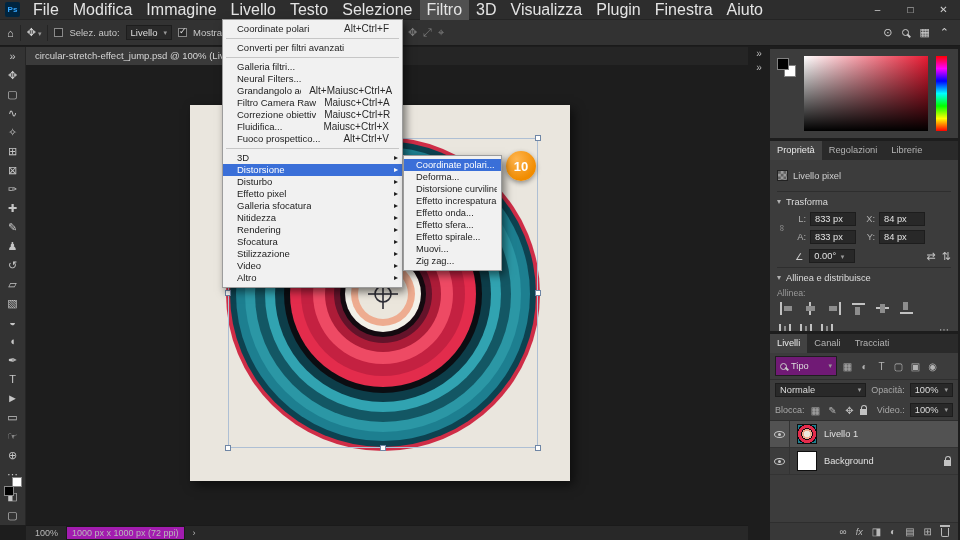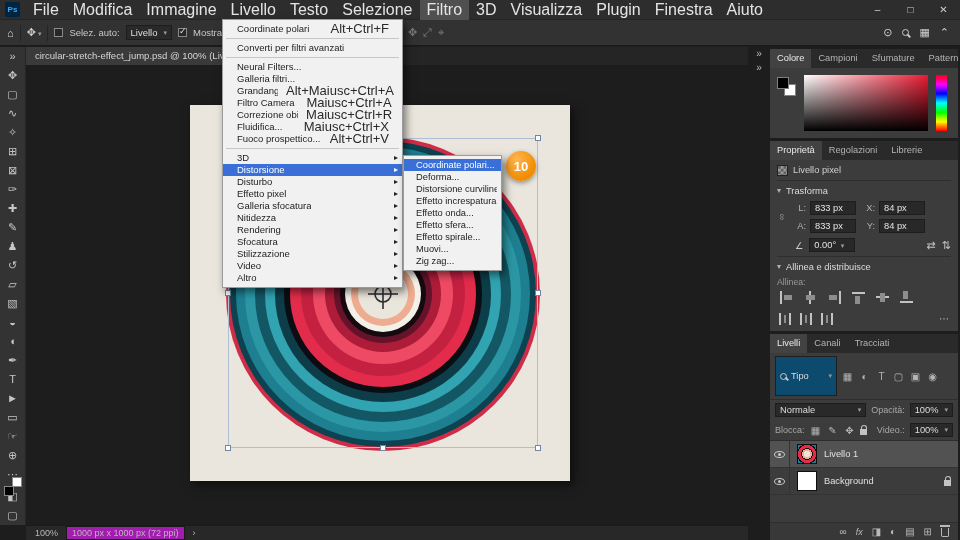--- a/index.html
+++ b/index.html
@@ -49,21 +49,21 @@
   .badge{position:absolute;left:316px;top:46px;width:30px;height:30px;border-radius:50%;background:radial-gradient(circle at 35% 28%,#ffb54f,#f18c00 70%);color:#fff;font-weight:bold;font-size:13px;display:flex;align-items:center;justify-content:center;box-shadow:0 2px 5px rgba(0,0,0,.4)}
   .statusbar{position:absolute;left:26px;right:212px;bottom:0;height:15px;background:#282828;border-top:1px solid #1a1a1a;display:flex;align-items:center;gap:8px;padding:0 9px;font-size:9px;color:#b9b9b9;z-index:4}
   .status-box{background:#a21caf;border:1px solid #1a1a1a;padding:0 5px;line-height:12px}
 
   
   .menu{position:absolute;left:222px;top:19px;width:181px;background:#f1f1f1;border:1px solid #9c9c9c;box-shadow:3px 4px 8px rgba(0,0,0,.5);padding:3px 0;z-index:100;color:#1c1c1c}
   .submenu{position:absolute;left:403px;top:155px;width:99px;background:#f1f1f1;border:1px solid #9c9c9c;box-shadow:3px 4px 8px rgba(0,0,0,.5);padding:3px 0;z-index:101;color:#1c1c1c}
   .fitem{display:flex;align-items:center;height:12px;line-height:12px;padding:0 4px 0 14px;font-size:9.5px;white-space:nowrap}
   .fitem .flabel{flex:0 1 auto;overflow:hidden}
   .fitem .fgap{flex:1}
-  .fitem .fshort{font-size:13px;color:#2a2a2a;padding-left:8px}
+  .fitem .fshort{font-size:10px;color:#2a2a2a;padding-left:8px}
   .fitem .farrow{width:9px;text-align:right;font-size:8px;visibility:hidden}
   .fitem.has-sub .farrow{visibility:visible}
   .fitem.active{background:#3a6fd8;color:#fff}
   .fitem.active .fshort,.fitem.active .farrow{color:#fff}
   .menu-sep{height:1px;background:#c6c6c6;margin:3px 3px}
   .submenu .fitem{padding-left:12px;font-size:9.3px}
 
   
   .dock{position:absolute;top:47px;right:0;width:212px;bottom:0;background:#1d1d1d;z-index:5}
   .collapse-strip{position:absolute;left:0;top:0;width:22px;bottom:0}
@@ -78,21 +78,21 @@
   .ptab.active{background:#424242;color:#e9e9e9}
 
   .color-body{position:relative;flex:1}
   .cw-fg{position:absolute;left:7px;top:9px;width:12px;height:12px;background:#000;border:1px solid #808080;z-index:2}
   .cw-bg{position:absolute;left:14px;top:16px;width:12px;height:12px;background:#fff;border:1px solid #808080}
   .sv-field{position:absolute;left:34px;top:7px;right:30px;bottom:7px;background-image:linear-gradient(to top,#000,rgba(0,0,0,0)),linear-gradient(to right,#fff,#e81b33)}
   .hue-bar{position:absolute;right:11px;top:7px;bottom:7px;width:11px;background:linear-gradient(to bottom,#f00,#f0f,#00f,#0ff,#0f0,#ff0,#f00)}
 
   .props-body{flex:1;padding:0 7px;font-size:9.3px;color:#cfcfcf}
   .prow{display:flex;align-items:center;gap:5px}
-  .ptype{height:21px;border-bottom:1px solid #2e2e2e}
+  .ptype{height:32px;border-bottom:1px solid #2e2e2e}
   .ptype-ico{width:11px;height:11px;background:repeating-conic-gradient(#9a9a9a 0% 25%,#5f5f5f 0% 50%) 0 0/5.5px 5.5px;border:1px solid #222}
   .psec{height:19px;display:flex;align-items:center;gap:5px;color:#dcdcdc}
   .chev{font-size:8px;color:#b0b0b0}
   .trow{display:flex;gap:8px;align-items:center;padding:1px 0 3px 0}
   .chain{color:#9a9a9a;transform:rotate(90deg);font-size:9px;width:10px;text-align:center}
   .tcol{display:flex;flex-direction:column;gap:4px}
   .tfield{display:flex;align-items:center;gap:4px}
   .tfield label{width:11px;text-align:right;color:#b0b0b0}
   .fld{background:#282828;border:1px solid #1d1d1d;padding:1px 4px;min-width:46px;color:#e2e2e2;white-space:nowrap}
   .arow{display:flex;align-items:center;gap:6px;padding:2px 0 4px 18px;border-bottom:1px solid #2e2e2e}
@@ -107,21 +107,21 @@
   .ai-r::before{right:1px;top:0;width:2px;height:13px}.ai-r::after{right:5px;top:4px;width:8px;height:5px}
   .ai-t::before{top:1px;left:1px;height:2px;width:13px}.ai-t::after{top:5px;left:4px;width:5px;height:8px}
   .ai-cv::before{top:5px;left:1px;height:2px;width:13px}.ai-cv::after{top:2px;left:5px;width:5px;height:9px}
   .ai-b::before{bottom:1px;left:1px;height:2px;width:13px}.ai-b::after{bottom:5px;left:4px;width:5px;height:8px}
   .di{display:inline-flex;gap:3px;align-items:center;height:13px}
   .di i{width:2px;height:12px;background:#c2c2c2;display:inline-block}
   .di i:nth-child(2){height:8px;background:#8d8d8d}
 
   .layers-body{flex:1;display:flex;flex-direction:column;font-size:9.3px}
   .filter-row{display:flex;align-items:center;gap:4px;padding:3px 5px;border-bottom:1px solid #2e2e2e}
-  .search-dd{background:#0c4a6e;border:1px solid #1f1f1f;display:flex;align-items:center;gap:4px;padding:14px 4px;width:62px}
+  .search-dd{background:#701a75;border:1px solid #1f1f1f;display:flex;align-items:center;gap:4px;padding:4px 4px;width:62px}
   .li-ico{width:13px;text-align:center;color:#b3b3b3;font-size:10px}
   .blend-row,.lock-row{display:flex;align-items:center;gap:5px;padding:3px 5px}
   .lock-row{border-bottom:1px solid #2e2e2e}
   .mini-lab{color:#a8a8a8;font-size:9px;white-space:nowrap}
   .lockicon{width:7px;height:6px;background:#c3c3c3;position:relative;display:inline-block;margin-top:3px}
   .lockicon::before{content:"";position:absolute;top:-4px;left:1px;width:4px;height:4px;border:1px solid #c3c3c3;border-bottom:none;border-radius:3px 3px 0 0}
   .layer-list{flex:1}
   .lrow{display:flex;align-items:center;height:27px;border-bottom:1px solid #333;padding-right:7px}
   .lrow.selected{background:#525252}
   .eye-cell{width:20px;align-self:stretch;display:flex;align-items:center;justify-content:center;border-right:1px solid #333}
@@ -297,27 +297,27 @@
     </div>
     <div class="menu-sep"></div>
     <div class="fitem">
       <span class="flabel">Converti per filtri avanzati</span>
       <span class="fgap"></span>
       <span class="fshort"></span>
       <span class="farrow">▸</span>
     </div>
     <div class="menu-sep"></div>
     <div class="fitem">
+      <span class="flabel">Galleria filtri...</span>
+      <span class="fgap"></span>
+      <span class="fshort"></span>
+      <span class="farrow">▸</span>
+    </div>
+    <div class="fitem">
       <span class="flabel">Neural Filters...</span>
-      <span class="fgap"></span>
-      <span class="fshort"></span>
-      <span class="farrow">▸</span>
-    </div>
-    <div class="fitem">
-      <span class="flabel">Galleria filtri...</span>
       <span class="fgap"></span>
       <span class="fshort"></span>
       <span class="farrow">▸</span>
     </div>
     <div class="fitem">
       <span class="flabel">Grandangolo adattato...</span>
       <span class="fgap"></span>
       <span class="fshort">Alt+Maiusc+Ctrl+A</span>
       <span class="farrow">▸</span>
     </div>
@@ -455,27 +455,20 @@
   </div>
 
 <div class="dock">
   <div class="collapse-strip">
     <div class="collapse-btn">»</div>
     <div class="collapse-btn">»</div>
   </div>
   <div class="panelcol">
 
     <div class="panel p-color">
-      <div class="ptabbar">
-
-      <div class="ptab active"><span>Colore</span></div>
-          <div class="ptab"><span>Campioni</span></div>
-          <div class="ptab"><span>Sfumature</span></div>
-          <div class="ptab"><span>Pattern</span></div>
-        </div>
       <div class="color-body">
         <span class="cw-fg"></span>
         <span class="cw-bg"></span>
         <div class="sv-field"></div>
         <div class="hue-bar"></div>
       </div>
     </div>
 
     <div class="panel p-props">
       <div class="ptabbar">

